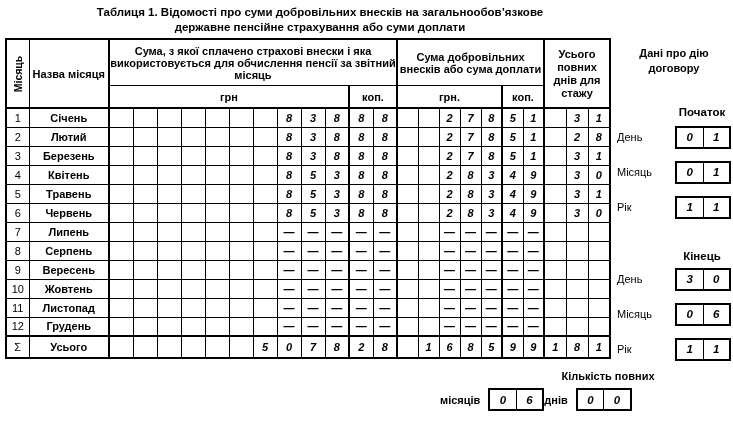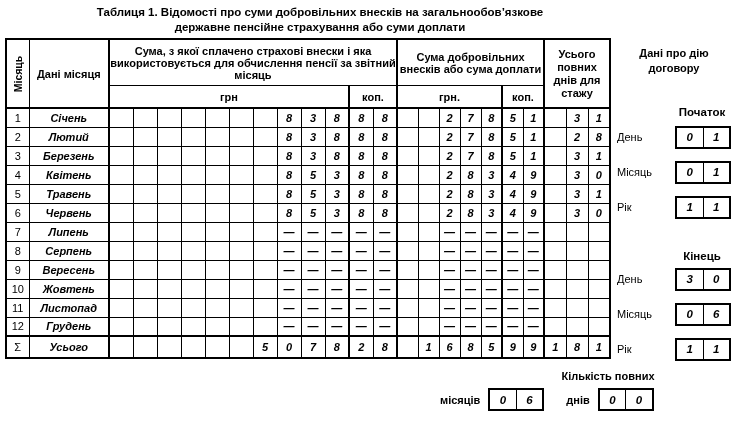--- a/index.html
+++ b/index.html
@@ -31,21 +31,21 @@
   }
   th.hdr { font-weight:700; font-size:10.5px; line-height:12px; padding:1px 2px; }
   th.hdr-unit { font-size:11px; height:21px; }
   th.hdr-staz { line-height:13px; }
   .thickL { border-left-width:2px !important; }
   thead tr.rowA th { height:45px; }
   tbody tr { height:19px; }
   tbody tr:first-child td { border-top-width:2px; }
   tbody tr.total-row td { border-top-width:2px; height:20px; }
   td.num { font-size:10.5px; font-weight:400; }
-  td.mname { font-weight:700; font-style:italic; font-size:10.5px; }
+  td.mname { font-weight:700; font-size:10.5px; }
   td.dig { font-weight:700; font-style:italic; font-size:11px; }
   .vhead { position:relative; }
   .vtext {
     position:absolute; left:50%; top:50%;
     transform:translate(-50%,-50%) rotate(-90deg);
     font-weight:700; font-size:10.5px; white-space:nowrap;
   }
 
   
   .agr-panel { position:absolute; left:617px; top:46px; width:114px; height:320px; }
@@ -76,21 +76,21 @@
   }
   .footer-right-title {
     position:absolute; left:520px; top:370px; width:176px;
     text-align:center; font-weight:700; font-size:11px;
   }
   .footer-fields {
     position:absolute; left:440px; top:388px; width:290px;
     display:flex; align-items:center;
   }
   .footer-fields .flabel { font-weight:700; font-size:11px; margin:0 8px 0 0; }
-  .footer-fields .flabel.second { margin-left:22px; }
+  .footer-fields .flabel.second { }
 </style>
 </head>
 <body>
 
 <div class="doc-title">
   <div>Таблиця 1. Відомості про суми добровільних внесків на загальнообов’язкове</div>
   <div>державне пенсійне страхування або суми доплати</div>
 </div>
 
 <table class="main">
@@ -118,21 +118,21 @@
       <col style="width: 21px;">
       <col style="width: 22px;">
       <col style="width: 22px;">
       <col style="width: 22px;">
     </colgroup>
   <thead>
     <tr class="rowA">
       <th rowspan="2" class="hdr vhead">
         <span class="vtext">Місяць</span>
       </th>
-      <th rowspan="2" class="hdr">Дані місяця</th>
+      <th rowspan="2" class="hdr">Назва місяця</th>
       <th colspan="12" class="hdr thickL">Сума, з якої сплачено страхові внески і яка використовується для обчислення пенсії за звітний місяць</th>
       <th colspan="7" class="hdr thickL">Сума добровільних внесків або сума доплати</th>
       <th colspan="3" rowspan="2" class="hdr thickL hdr-staz">Усього повних днів для стажу</th>
     </tr>
     <tr>
       <th colspan="10" class="hdr hdr-unit thickL">грн</th>
       <th colspan="2" class="hdr hdr-unit thickL">коп.</th>
       <th colspan="5" class="hdr hdr-unit thickL">грн.</th>
       <th colspan="2" class="hdr hdr-unit thickL">коп.</th>
     </tr>

